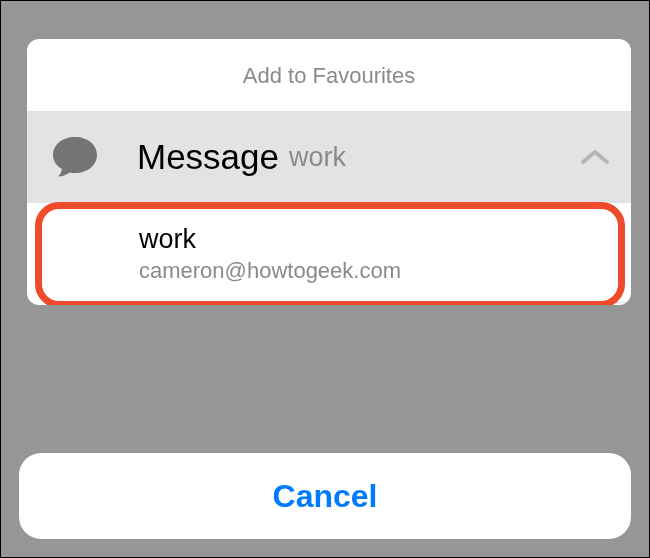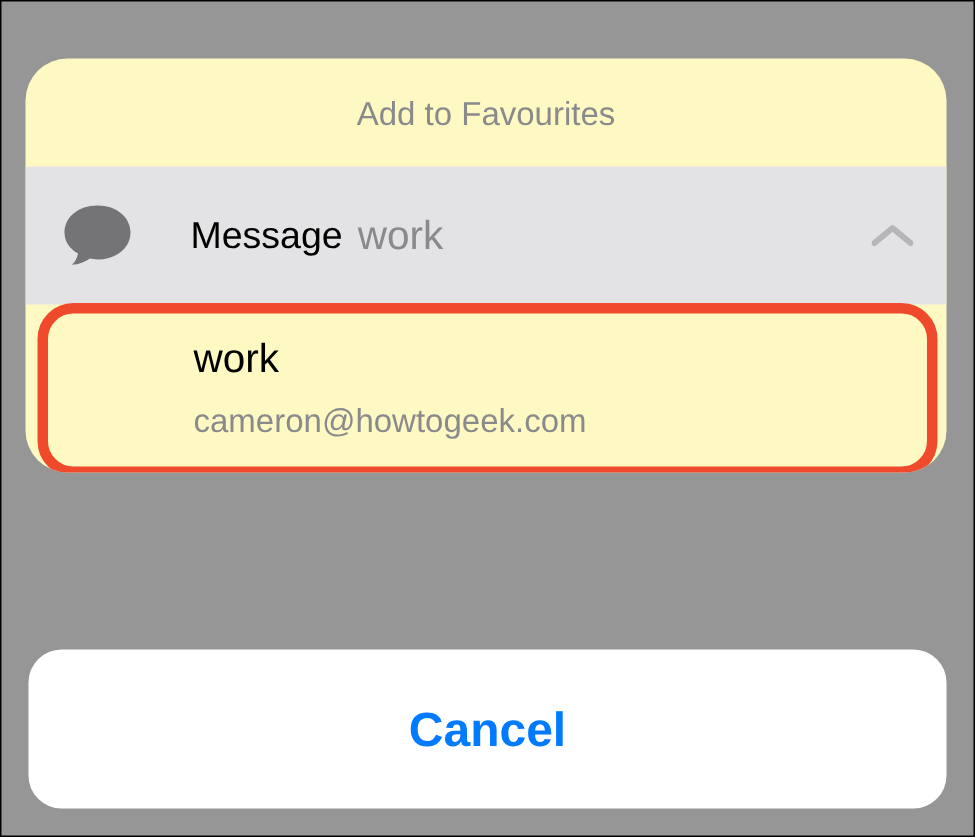--- a/index.html
+++ b/index.html
@@ -11,25 +11,25 @@
       font-family: -apple-system, BlinkMacSystemFont, "Segoe UI", Helvetica, Arial, sans-serif;
       background: #969696;
       width: 650px;
       height: 558px;
       position: relative;
       overflow: hidden;
       border: 1px solid #000;
     }
     .sheet-container {
       position: absolute;
-      left: 16px;
+      left: 26px;
       right: 18px;
       top: 38px;
-      background: #fef9c3;
-      border-radius: 28px;
+      background: #ffffff;
+      border-radius: 12px;
       overflow: hidden;
     }
     .sheet-title {
       text-align: center;
       padding: 24px 0 22px 0;
       font-size: 22px;
       color: #8a8a8d;
       font-weight: 400;
     }
     .message-row {
@@ -41,21 +41,21 @@
     .message-icon {
       width: 48px;
       height: 48px;
       display: flex;
       align-items: center;
       justify-content: center;
       margin-right: 38px;
       flex-shrink: 0;
     }
     .message-label {
-      font-size: 25px;
+      font-size: 35px;
       color: #000;
       font-weight: 400;
     }
     .message-sublabel {
       font-size: 27px;
       color: #8a8a8d;
       font-weight: 400;
       margin-left: 10px;
     }
     .chevron {
@@ -78,21 +78,21 @@
       font-size: 27px;
       color: #000;
       font-weight: 400;
       line-height: 1.2;
     }
     .option-value {
       font-size: 22px;
       color: #8a8a8d;
       font-weight: 400;
       line-height: 1.3;
-      margin-top: 12px;
+      margin-top: 2px;
     }
     .option-divider {
       height: 1px;
       background: #e3e3e5;
       margin-left: 112px;
     }
     .highlight-box {
       position: absolute;
       pointer-events: none;
       border: 7px solid #ee4a2b;
@@ -100,21 +100,21 @@
       left: 8px;
       right: 6px;
       top: -1px;
       bottom: -3px;
     }
     .cancel-button {
       position: absolute;
       left: 18px;
       right: 18px;
       bottom: 18px;
-      height: 106px;
+      height: 86px;
       background: #ffffff;
       border-radius: 22px;
       display: flex;
       align-items: center;
       justify-content: center;
       font-size: 32px;
       font-weight: 600;
       color: #007aff;
       cursor: pointer;
     }

